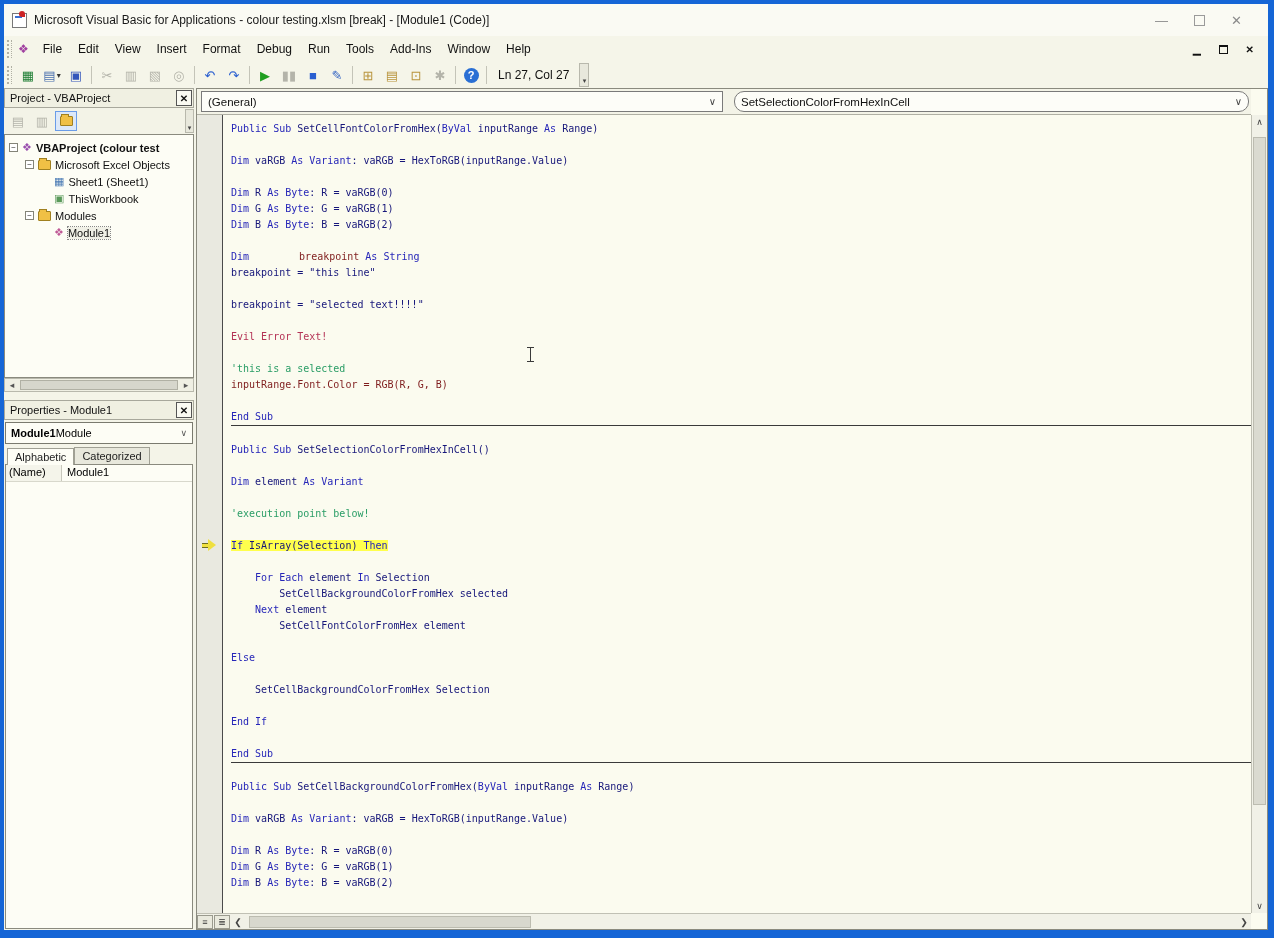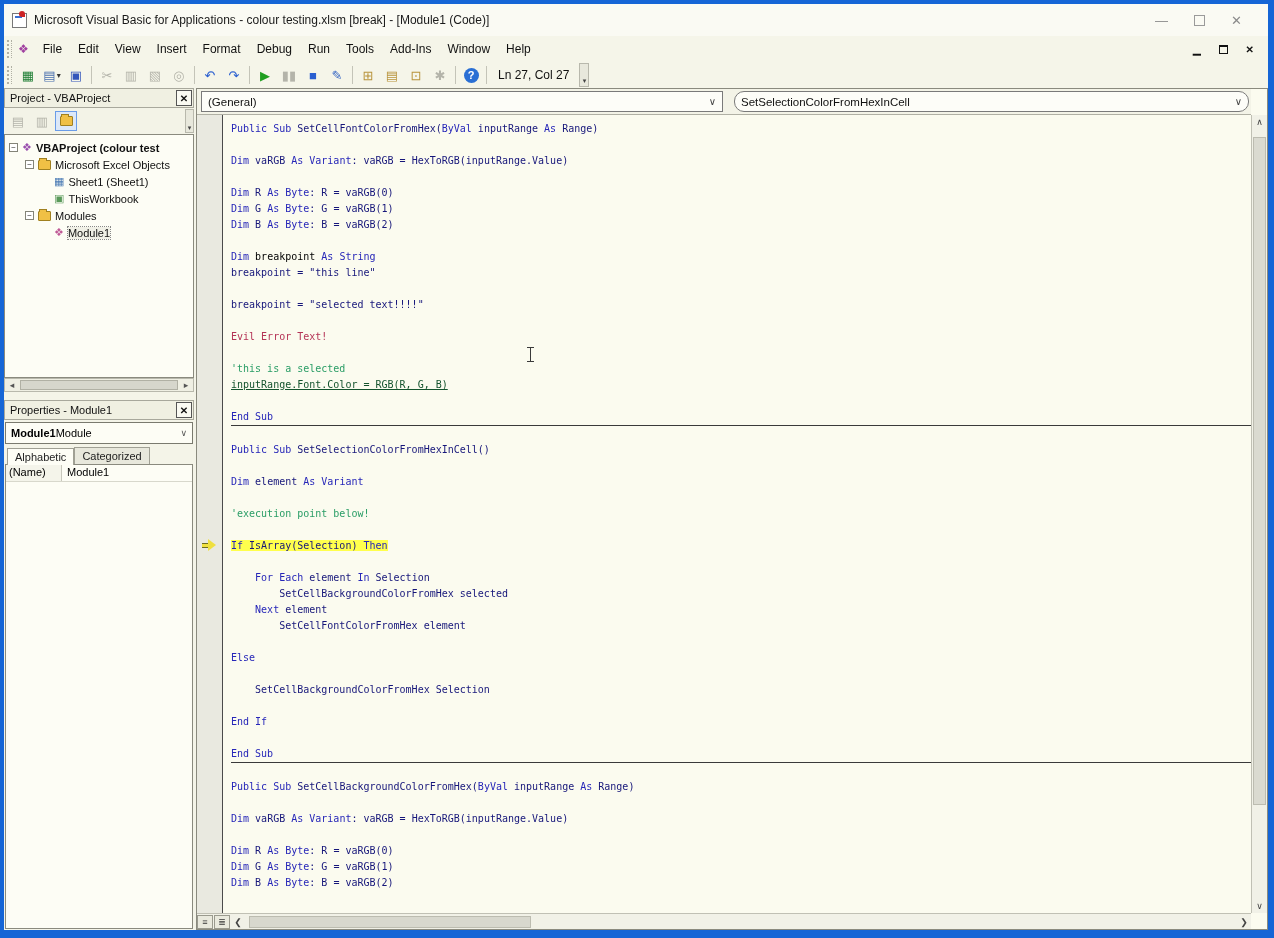--- a/index.html
+++ b/index.html
@@ -282,29 +282,29 @@
             </div>
           <div class="code-lines" id="code-lines">
               <div class="code-line"><span style="color: rgb(38, 38, 184);">Public Sub </span><span style="color: rgb(22, 22, 122);">SetCellFontColorFromHex(</span><span style="color: rgb(38, 38, 184);">ByVal</span><span style="color: rgb(22, 22, 122);"> inputRange </span><span style="color: rgb(38, 38, 184);">As</span><span style="color: rgb(22, 22, 122);"> Range)</span></div>
               <div class="code-line">&nbsp;</div>
               <div class="code-line"><span style="color: rgb(38, 38, 184);">Dim </span><span style="color: rgb(22, 22, 122);">vaRGB </span><span style="color: rgb(38, 38, 184);">As Variant</span><span style="color: rgb(22, 22, 122);">: vaRGB = HexToRGB(inputRange.Value)</span></div>
               <div class="code-line">&nbsp;</div>
               <div class="code-line"><span style="color: rgb(38, 38, 184);">Dim </span><span style="color: rgb(22, 22, 122);">R </span><span style="color: rgb(38, 38, 184);">As Byte</span><span style="color: rgb(22, 22, 122);">: R = vaRGB(0)</span></div>
               <div class="code-line"><span style="color: rgb(38, 38, 184);">Dim </span><span style="color: rgb(22, 22, 122);">G </span><span style="color: rgb(38, 38, 184);">As Byte</span><span style="color: rgb(22, 22, 122);">: G = vaRGB(1)</span></div>
               <div class="code-line"><span style="color: rgb(38, 38, 184);">Dim </span><span style="color: rgb(22, 22, 122);">B </span><span style="color: rgb(38, 38, 184);">As Byte</span><span style="color: rgb(22, 22, 122);">: B = vaRGB(2)</span></div>
               <div class="code-line">&nbsp;</div>
-              <div class="code-line"><span style="color: rgb(38, 38, 184);">Dim </span><span style="color: #000000;">breakpoint </span><span style="color: rgb(38, 38, 184);">As String</span></div>
+              <div class="code-line"><span style="color: rgb(38, 38, 184);">Dim </span><span style="color: #7f1d1d; margin-left: 44px;">breakpoint </span><span style="color: rgb(38, 38, 184);">As String</span></div>
               <div class="code-line"><span style="color: rgb(22, 22, 122);">breakpoint = "this line"</span></div>
               <div class="code-line">&nbsp;</div>
               <div class="code-line"><span style="color: rgb(22, 22, 122);">breakpoint = "selected text!!!!"</span></div>
               <div class="code-line">&nbsp;</div>
               <div class="code-line"><span style="color: rgb(180, 51, 85);">Evil Error Text!</span></div>
               <div class="code-line">&nbsp;</div>
               <div class="code-line"><span style="color: rgb(42, 157, 102);">'this is a selected</span></div>
-              <div class="code-line"><span style="color: #14532d; text-decoration: underline;">inputRange.Font.Color = RGB(R, G, B)</span></div>
+              <div class="code-line"><span style="color: #7f1d1d;">inputRange.Font.Color = RGB(R, G, B)</span></div>
               <div class="code-line">&nbsp;</div>
               <div class="code-line sep"><span style="color: rgb(38, 38, 184);">End Sub</span></div>
               <div class="code-line">&nbsp;</div>
               <div class="code-line"><span style="color: rgb(38, 38, 184);">Public Sub </span><span style="color: rgb(22, 22, 122);">SetSelectionColorFromHexInCell()</span></div>
               <div class="code-line">&nbsp;</div>
               <div class="code-line"><span style="color: rgb(38, 38, 184);">Dim </span><span style="color: rgb(22, 22, 122);">element </span><span style="color: rgb(38, 38, 184);">As Variant</span></div>
               <div class="code-line">&nbsp;</div>
               <div class="code-line"><span style="color: rgb(42, 157, 102);">'execution point below!</span></div>
               <div class="code-line">&nbsp;</div>
               <div class="code-line"><span class="hl-line" style="background: rgb(255, 255, 77);"><span style="color: rgb(38, 38, 184);">If </span><span style="color: rgb(22, 22, 122);">IsArray(Selection) </span><span style="color: rgb(38, 38, 184);">Then</span></span></div>

